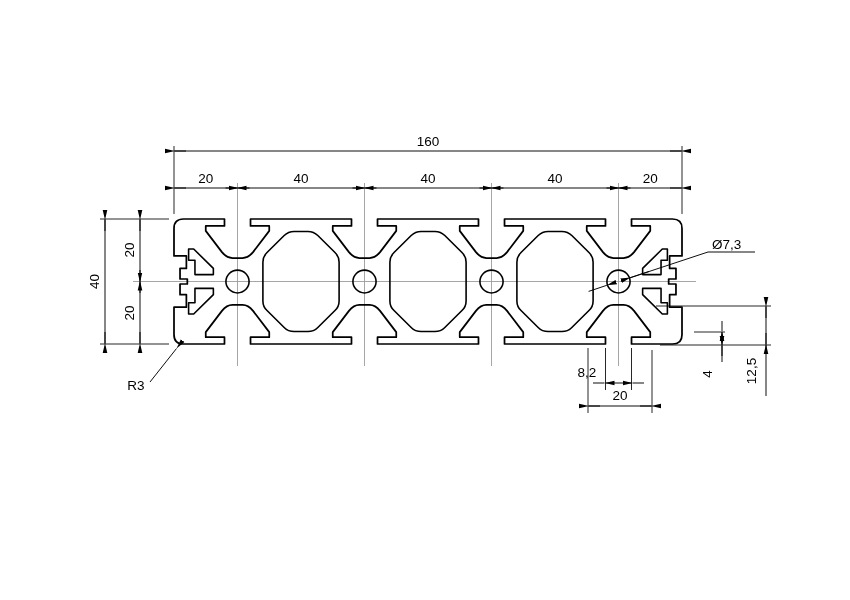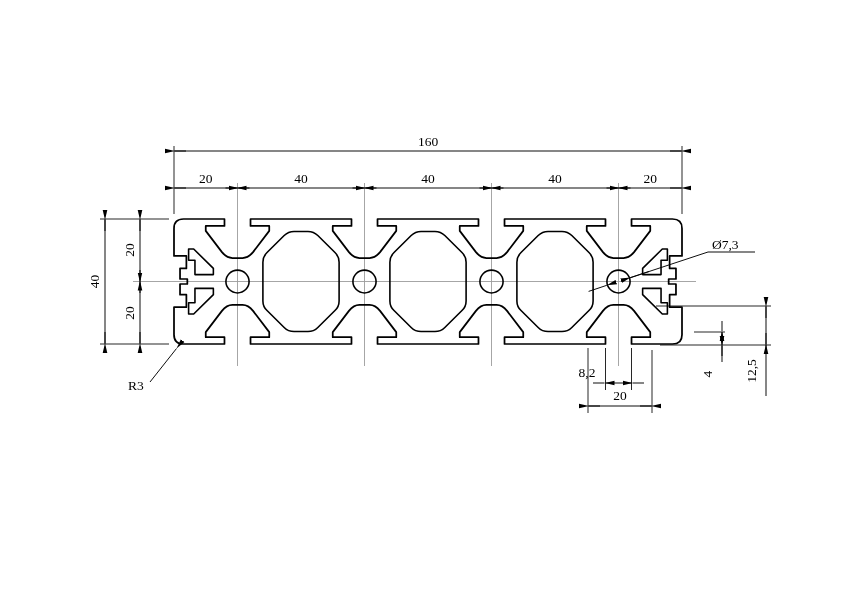--- a/index.html
+++ b/index.html
@@ -1,17 +1,17 @@
 <!DOCTYPE html>
 <html><head>
 <meta charset="utf-8">
 <style>
   html,body{margin:0;padding:0;background:#ffffff;}
   #canvas{position:relative;width:850px;height:600px;background:#ffffff;overflow:hidden;
-          font-family:Liberation Serif, serif;}
+          font-family:Liberation Sans, sans-serif;}
   svg{position:absolute;left:0;top:0;}
   .outline{fill:none;stroke:#000;stroke-width:0.55;stroke-linejoin:round;stroke-linecap:round;}
   .void{fill:none;stroke:#000;stroke-width:0.5;stroke-linejoin:round;}
   .hole{fill:none;stroke:#000;stroke-width:0.5;}
   .cl{stroke:#9c9c9c;stroke-width:0.9;fill:none;}
   .ext{stroke:#000;stroke-width:0.85;fill:none;}
   .dim{stroke:#000;stroke-width:0.95;fill:none;}
   .arr{stroke:#000;stroke-width:0.95;fill:none;}
   .dtxt{font-size:13.5px;fill:#000;}
 </style>

